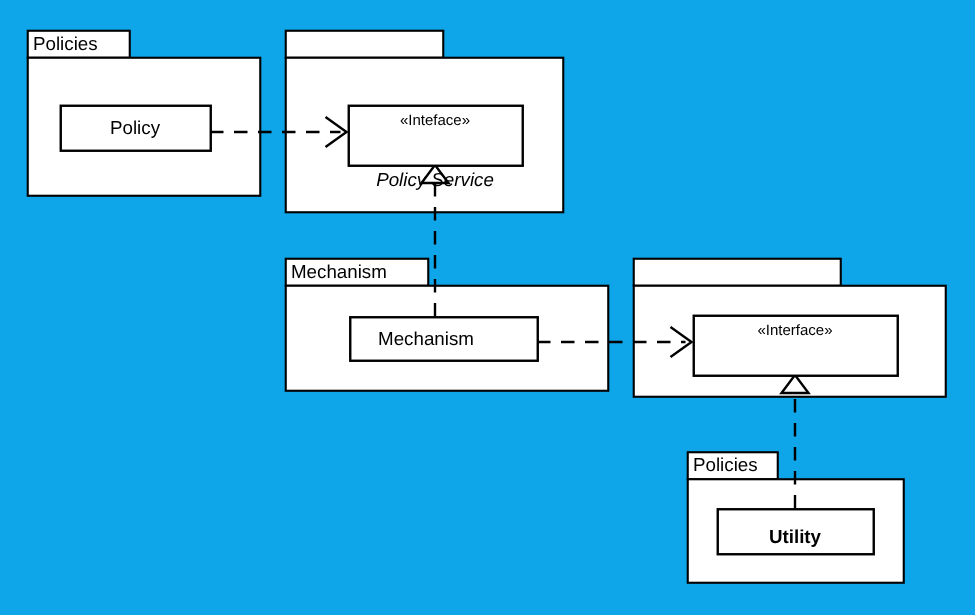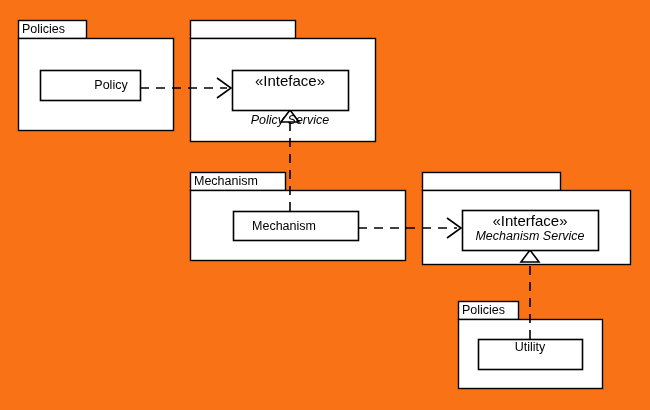--- a/index.html
+++ b/index.html
@@ -4,21 +4,21 @@
 <style>
   html, body {
     margin: 0;
     padding: 0;
     background: #ffffff;
   }
   #diagram-root {
     position: relative;
     width: 650px;
     height: 410px;
-    background: #f97316;
+    background: #0ea5e9;
     font-family: "Liberation Sans", sans-serif;
     overflow: hidden;
   }
   #diagram-svg {
     position: absolute;
     left: 0;
     top: 0;
     width: 650px;
     height: 410px;
   }
@@ -33,21 +33,21 @@
   .pkg-tab-label {
     font-size: 12.5px;
     line-height: 14px;
   }
   .node-label {
     font-size: 12.5px;
     line-height: 14px;
     text-align: center;
   }
   .node-stereotype {
-    font-size: 15px;
+    font-size: 10px;
     line-height: 14px;
     text-align: center;
   }
   .iface-name {
     font-style: italic;
   }
   .centered {
     transform: translateX(-50%);
   }
 </style>
@@ -115,25 +115,24 @@
   </svg>
 
   <div class="pkg-tab-label" style="left:22px; top:22px;">Policies</div>
 
 
   <div class="pkg-tab-label" style="left:194px; top:174px;">Mechanism</div>
 
 
   <div class="pkg-tab-label" style="left:462px; top:303px;">Policies</div>
 
-  <div class="node-label centered" style="left:90px; top:78px;margin-left:21px;">Policy</div>
+  <div class="node-label centered" style="left:90px; top:78px;">Policy</div>
 
   <div class="node-stereotype centered" style="left:290px; top:74px;">«Inteface»</div>
   <div class="node-label iface-name centered" style="left:290px; top:89px;margin-top:24px;">Policy Service</div>
 
   <div class="node-label centered" style="left:284px; top:219px;">Mechanism</div>
 
   <div class="node-stereotype centered" style="left:530px; top:214px;">«Interface»</div>
-  <div class="node-label iface-name centered" style="left:530px; top:229px;">Mechanism Service</div>
 
-  <div class="node-label centered" style="left:530px; top:340px;">Utility</div>
+  <div class="node-label centered" style="left:530px; top:351px;font-weight:bold;">Utility</div>
 
 </div>
 
 </body></html>

